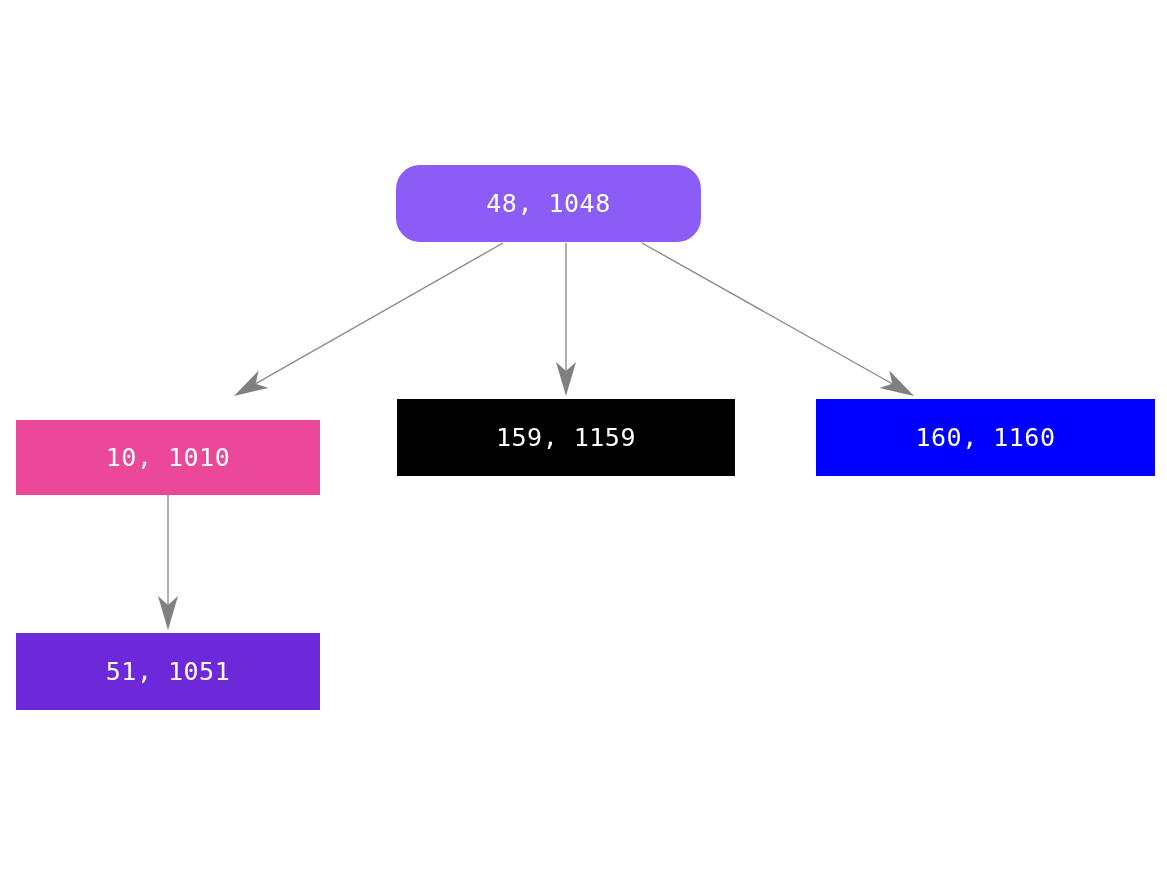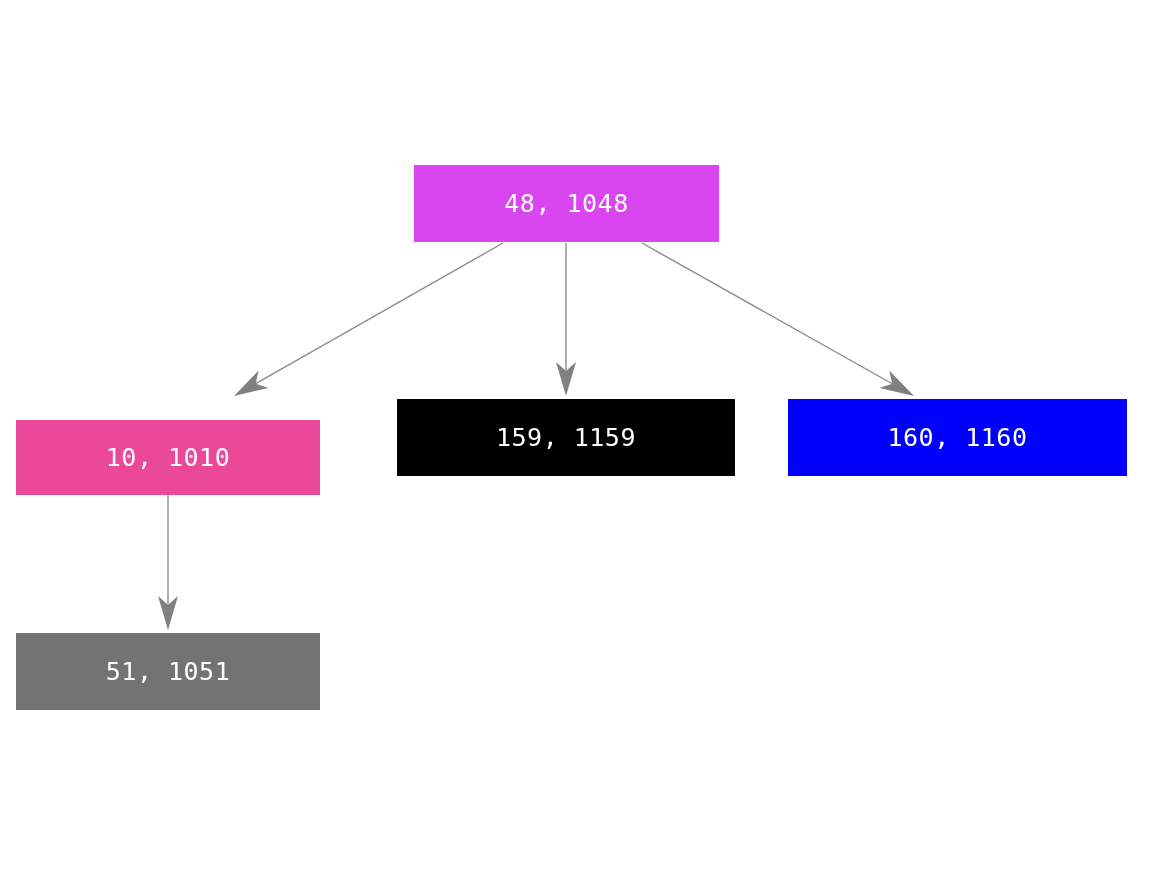--- a/index.html
+++ b/index.html
@@ -63,30 +63,30 @@
         <line x1="642" y1="243" x2="892.2106115718863" y2="383.743469009186" stroke="#8c8c8c" stroke-width="1.4"></line>
         <polygon points="914,396 879.4638193414397,388.0468732237385 892.2106115718863,383.743469009186 889.2690441340909,370.6153624812475" fill="#808080"></polygon>
       </g>
       <g>
         <line x1="168" y1="477" x2="168" y2="605" stroke="#8c8c8c" stroke-width="1.4"></line>
         <polygon points="168,630 158,596 168,605 178,596" fill="#808080"></polygon>
       </g>
     </svg>
 
   <div id="node-layer">
-      <div class="node" style="left: 414px; top: 165px; width: 305px; height: 77px; background: #d946ef;">
+      <div class="node" style="left: 396px; top: 165px; width: 305px; height: 77px; background: #8b5cf6; border-radius: 24px;">
         <span class="node-label">48, 1048</span>
       </div>
       <div class="node" style="left: 16px; top: 420px; width: 304px; height: 75px; background: #ec4899;">
         <span class="node-label">10, 1010</span>
       </div>
       <div class="node" style="left: 397px; top: 399px; width: 338px; height: 77px; background: #000000;">
         <span class="node-label">159, 1159</span>
       </div>
-      <div class="node" style="left: 788px; top: 399px; width: 339px; height: 77px; background: rgb(0, 0, 254);">
+      <div class="node" style="left: 816px; top: 399px; width: 339px; height: 77px; background: rgb(0, 0, 254);">
         <span class="node-label">160, 1160</span>
       </div>
-      <div class="node" style="left: 16px; top: 633px; width: 304px; height: 77px; background: #737373;">
+      <div class="node" style="left: 16px; top: 633px; width: 304px; height: 77px; background: #6d28d9;">
         <span class="node-label">51, 1051</span>
       </div>
     </div>
 
 </div>
 
 </body></html>

